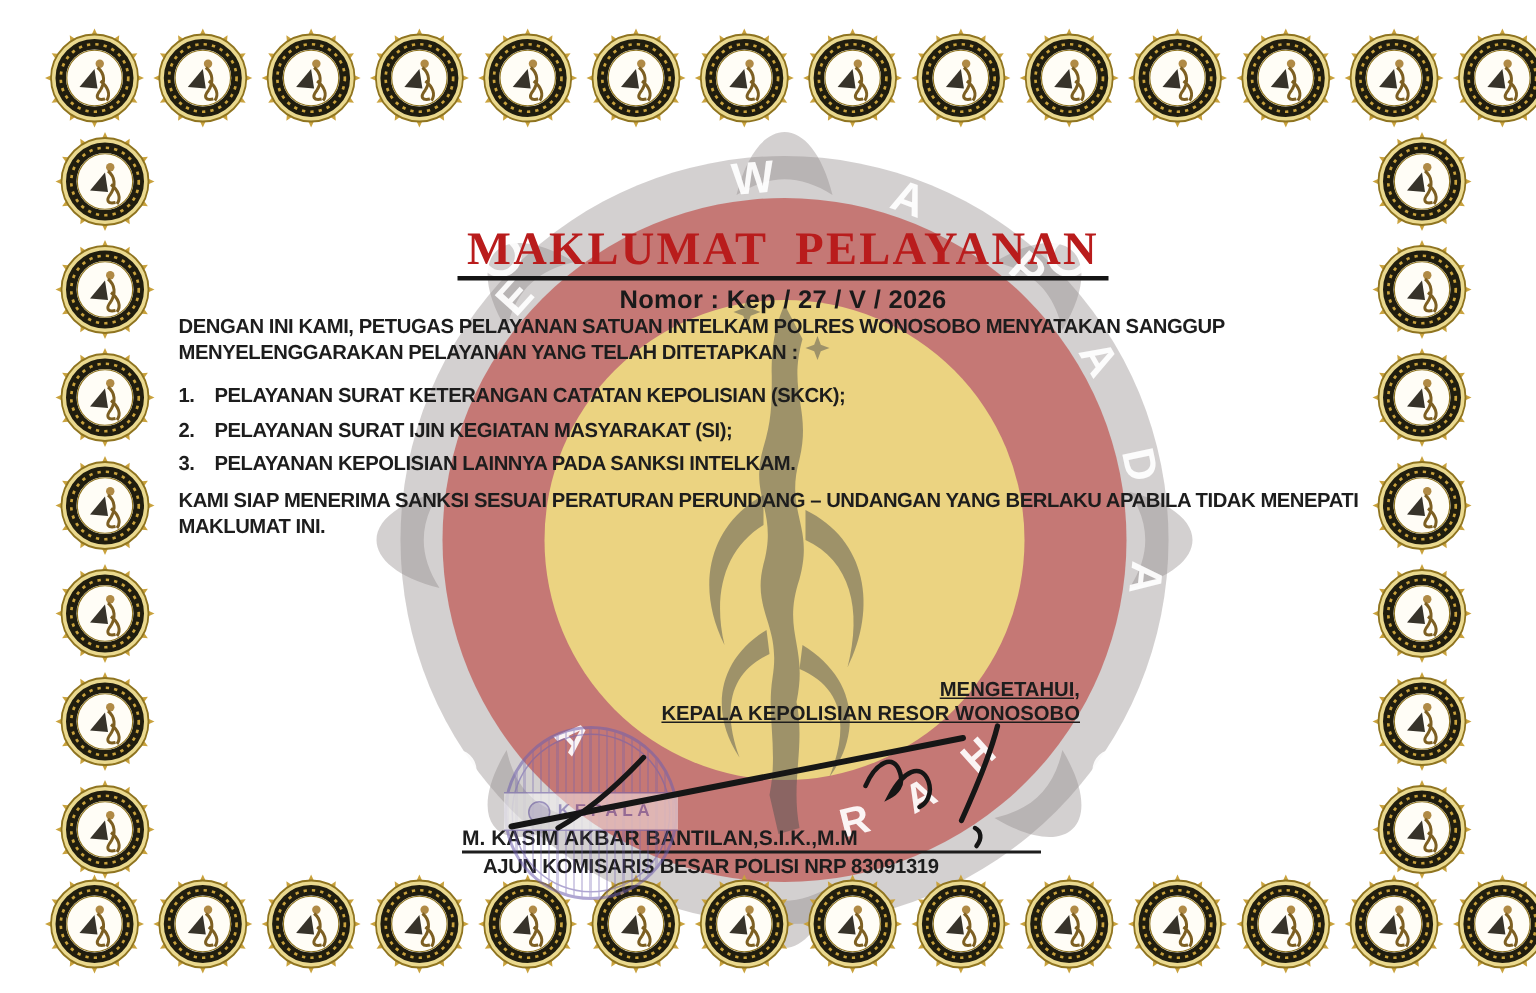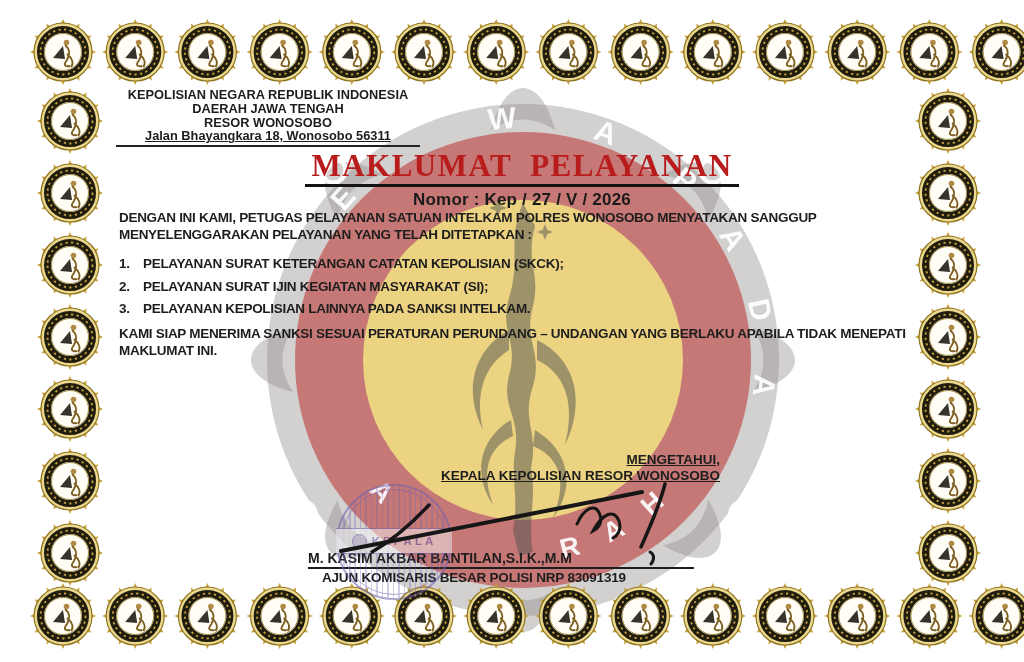--- a/index.html
+++ b/index.html
@@ -167,26 +167,20 @@
         <text x="0" y="0" transform="translate(207.8,-120.0) rotate(60)" text-anchor="middle" dominant-baseline="middle" style="fill:rgba(255,255,255,0.92);font-family:'Liberation Sans',sans-serif;font-weight:bold;font-size:30px">A</text>
         <text x="0" y="0" transform="translate(234.8,-49.9) rotate(78)" text-anchor="middle" dominant-baseline="middle" style="fill:rgba(255,255,255,0.92);font-family:'Liberation Sans',sans-serif;font-weight:bold;font-size:30px">D</text>
         <text x="0" y="0" transform="translate(238.7,25.1) rotate(96)" text-anchor="middle" dominant-baseline="middle" style="fill:rgba(255,255,255,0.92);font-family:'Liberation Sans',sans-serif;font-weight:bold;font-size:30px">A</text>
         <text x="0" y="0" transform="translate(130.5,144.9) rotate(318)" text-anchor="middle" dominant-baseline="middle" style="fill:rgba(255,255,255,0.92);font-family:'Liberation Sans',sans-serif;font-weight:bold;font-size:27px">H</text>
         <text x="0" y="0" transform="translate(91.5,172.2) rotate(332)" text-anchor="middle" dominant-baseline="middle" style="fill:rgba(255,255,255,0.92);font-family:'Liberation Sans',sans-serif;font-weight:bold;font-size:27px">A</text>
         <text x="0" y="0" transform="translate(47.2,189.2) rotate(346)" text-anchor="middle" dominant-baseline="middle" style="fill:rgba(255,255,255,0.92);font-family:'Liberation Sans',sans-serif;font-weight:bold;font-size:27px">R</text>
         <text x="0" y="0" transform="translate(-142.6,133.0) rotate(407)" text-anchor="middle" dominant-baseline="middle" style="fill:rgba(255,255,255,0.92);font-family:'Liberation Sans',sans-serif;font-weight:bold;font-size:27px">A</text>
       </g>
   </svg>
 
-  <div class="letterhead">
-    <div>KEPOLISIAN NEGARA REPUBLIK INDONESIA</div>
-    <div>DAERAH JAWA TENGAH</div>
-    <div>RESOR WONOSOBO</div>
-    <div class="addr">Jalan Bhayangkara 18, Wonosobo 56311</div>
-  </div>
 
   <div class="title-wrap">
     <div class="doc-title">MAKLUMAT  PELAYANAN</div>
     <div class="doc-number">Nomor : Kep / 27 / V / 2026</div>
   </div>
 
   <div class="body-text">
     <p class="intro">DENGAN INI KAMI, PETUGAS PELAYANAN SATUAN INTELKAM POLRES WONOSOBO MENYATAKAN SANGGUP MENYELENGGARAKAN PELAYANAN YANG TELAH DITETAPKAN :</p>
     <div class="m-list">
       <div class="m-item">

